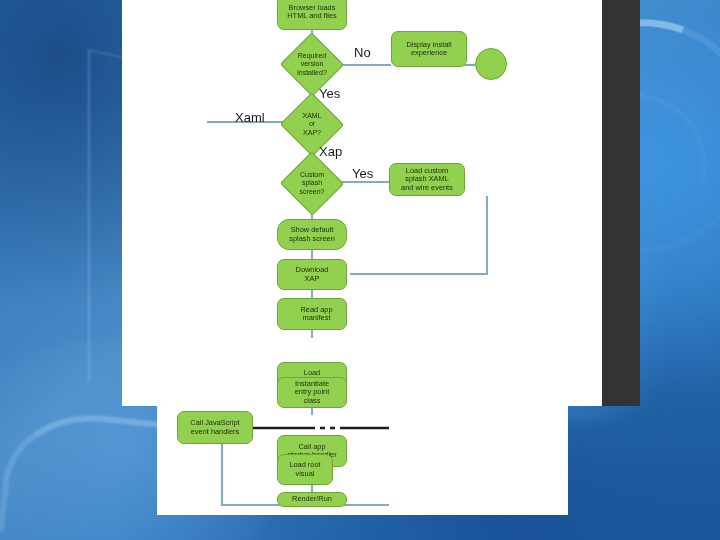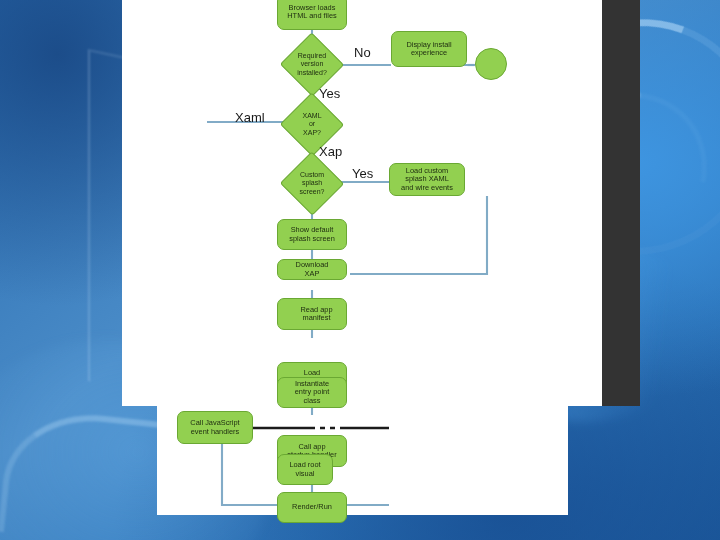--- a/index.html
+++ b/index.html
@@ -186,25 +186,25 @@
 
   <div class="diamond-wrap blur" style="left:167px;top:161px;width:46px;height:45px;">
     <div class="dshape"></div>
     <div class="dtext">Custom<br>splash<br>screen?</div>
   </div>
 
   <div class="node proc blur" style="left:267px;top:163px;width:76px;height:33px;text-align:center;">
     <span>Load custom<br>splash XAML<br>and wire events</span>
   </div>
 
-  <div class="node proc blur" style="left:155px;top:219px;width:70px;height:31px;">
+  <div class="node proc blur" style="left:155px;top:219px;width:70px;height:31px;border-radius:12px;">
     <span>Show default<br>splash screen</span>
   </div>
 
-  <div class="node proc blur" style="left:155px;top:259px;width:70px;height:21px;">
+  <div class="node proc blur" style="left:155px;top:259px;width:70px;height:31px;">
     <span>Download<br>XAP</span>
   </div>
 
   <div class="node proc blur" style="left:155px;top:298px;width:70px;height:32px;padding-left:12px;">
     <span>Read app<br>manifest</span>
   </div>
 
   <div class="node proc blur" style="left:155px;top:338px;width:70px;height:31px;margin-top:24px;">
     <span>Load<br>assemblies</span>
   </div>
@@ -218,21 +218,21 @@
   </div>
 
   <div class="node proc blur" style="left:55px;top:411px;width:76px;height:33px;justify-content:center;">
     <span>Call JavaScript<br>event handlers</span>
   </div>
 
   <div class="node proc blur" style="left:155px;top:454px;width:56px;height:31px;">
     <span>Load root<br>visual</span>
   </div>
 
-  <div class="node proc blur" style="left:155px;top:492px;width:70px;height:31px;">
+  <div class="node proc blur" style="left:155px;top:492px;width:70px;height:15px;">
     <span>Render/Run</span>
   </div>
 
   <div class="elabel blur" style="left:232px;top:45px;">
     <span>No</span>
   </div>
 
   <div class="elabel blur" style="left:197px;top:86px;">
     <span>Yes</span>
   </div>

